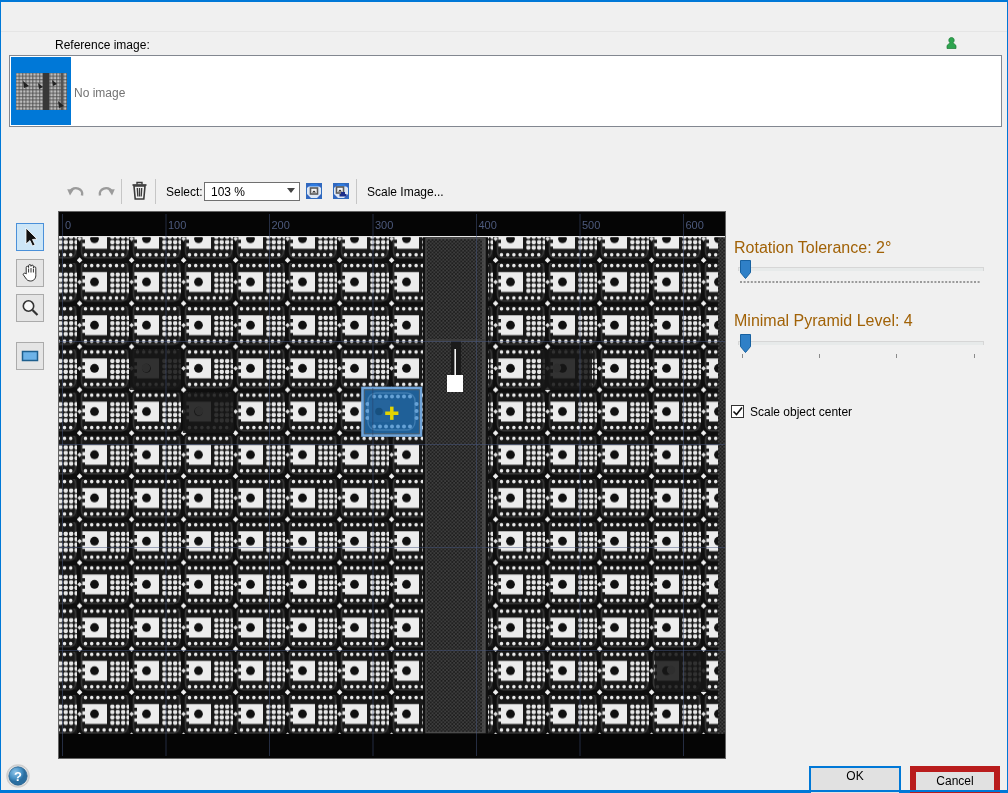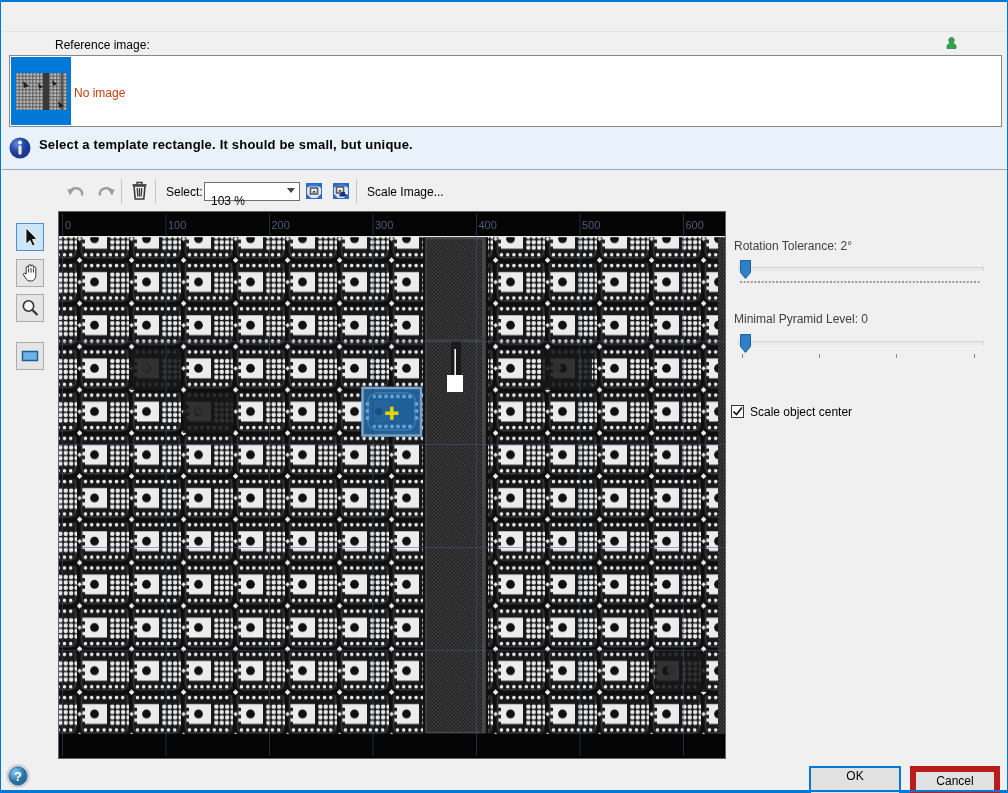--- a/index.html
+++ b/index.html
@@ -8,37 +8,37 @@
   .abs{position:absolute;}
   #win{position:absolute;left:0;top:0;width:1006px;height:791px;
        border:1px solid #0078d7;background:#f0f0f0;}
   #titlebar{position:absolute;left:0;top:0;width:1006px;height:30px;background:#ffffff;}
   #title{position:absolute;left:29px;top:8px;font-size:12px;color:#000;}
   #lblref{position:absolute;left:15px;top:37px;font-size:12px;color:#000;margin-left:39px;}
   #basic{position:absolute;left:961px;top:36px;font-size:12px;color:#000;margin-left:48px;}
   #panel{position:absolute;left:8px;top:54px;width:991px;height:70px;
          background:#fff;border:1px solid #828790;}
   #thumb{position:absolute;left:1px;top:1px;width:60px;height:68px;background:#0078d7;}
-  #noimg{position:absolute;left:64px;top:30px;font-size:12px;color:#c2410c;}
+  #noimg{position:absolute;left:64px;top:30px;font-size:12px;color:#737373;}
   #infobar{position:absolute;left:1px;top:126px;width:1005px;height:42px;
            background:#e9f2fb;border-bottom:1px solid #9fa8b1;}
   #infotext2{position:absolute;left:37px;top:10px;font-size:13px;font-weight:bold;color:#000;letter-spacing:0.2px;}
   .sep{position:absolute;top:178px;width:1px;height:25px;background:#c6c6c6;}
   #scalelbl{position:absolute;left:165px;top:184px;font-size:12px;}
   #combo{position:absolute;left:203px;top:181px;width:94px;height:17px;background:#fff;
          border:1px solid #707070;font-size:12px;}
-  #combo .val{position:absolute;left:6px;top:2px;margin-top:9px;}
+  #combo .val{position:absolute;left:6px;top:2px;}
   #combo .arr{position:absolute;right:4px;top:5px;width:0;height:0;
           border-left:4px solid transparent;border-right:4px solid transparent;border-top:5px solid #444;}
   #loadimg{position:absolute;left:366px;top:184px;font-size:12px;}
   .toolbtn{position:absolute;left:15px;width:26px;height:26px;background:#e5e5e5;border:1px solid #ababab;}
   .toolbtn.sel{background:#cde6f7;border:1px solid #4a90d9;}
   #canvas{position:absolute;left:57px;top:210px;width:666px;height:546px;border:1px solid #646464;background:#000;}
   
-  .rlabel{position:absolute;font-size:12px;color:#404040;}
+  .rlabel{position:absolute;font-size:16px;color:#a16207;}
   .track{position:absolute;left:737px;width:244px;height:3px;background:#e7eaea;border:1px solid #d6d6d6;border-bottom:none;}
   .thumbp{position:absolute;left:739px;width:11px;height:19px;}
   #check{position:absolute;left:730px;top:404px;width:11px;height:11px;background:#fff;border:1px solid #333;}
   #checklbl{position:absolute;left:749px;top:404px;font-size:12px;}
   .btn{position:absolute;top:765px;height:30px;background:#e1e1e1;font-size:12px;
        text-align:center;box-sizing:border-box;}
   #okbtn{left:808px;width:92px;border:2px solid #0078d7;line-height:17px;}
   #cancelbtn{left:909px;width:90px;border:6px solid #b91c1c;line-height:19px;}
 </style>
 </head>
@@ -69,35 +69,20 @@
         <rect x="45" y="0" width="2" height="37" fill="#555"></rect>
         <path d="M7 8 l6 5 l-5 2 z" fill="#222"></path>
         <path d="M22 10 l5 4 l-4 2 z" fill="#222"></path>
         <path d="M36 7 l5 4 l-4 2 z" fill="#222"></path>
         <path d="M42 28 l6 5 l-5 2 z" fill="#222"></path>
       </svg>
     </div>
     <div id="noimg">No image</div>
   </div>
 
-  <div id="infobar">
-    <svg class="abs" style="left:7px;top:10px" width="22" height="22" viewBox="0 0 22 22">
-      <defs>
-        <radialGradient id="ig" cx="35%" cy="30%">
-          <stop offset="0%" stop-color="#6a8fd8"></stop>
-            <stop offset="60%" stop-color="#2c50b0"></stop>
-            <stop offset="100%" stop-color="#1c3a90"></stop>
-        </radialGradient>
-      </defs>
-      <circle cx="11" cy="11" r="10.5" fill="url(#ig)"></circle>
-      <rect x="9.4" y="8.5" width="3.2" height="9" rx="1" fill="#e8e8e8"></rect>
-      <circle cx="11" cy="5.5" r="1.9" fill="#fff"></circle>
-    </svg>
-    <div id="infotext2">Select a template rectangle. It should be small, but unique.</div>
-  </div>
 
   <svg class="abs" style="left:65px;top:182px" width="50" height="17" viewBox="0 0 50 17">
     <path d="M16 12.5 A6.3 5.8 0 0 0 4.4 8.2" fill="none" stroke="#9b9b9b" stroke-width="2.5"></path>
     <path d="M1.2 6.2 L7.8 6.6 L4.0 12.4 Z" fill="#9b9b9b"></path>
     <path d="M34 12.5 A6.3 5.8 0 0 1 45.6 8.2" fill="none" stroke="#9b9b9b" stroke-width="2.5"></path>
     <path d="M48.8 6.2 L42.2 6.6 L46.0 12.4 Z" fill="#9b9b9b"></path>
   </svg>
   <div class="sep" style="left:120px"></div>
   <svg class="abs" style="left:130px;top:180px" width="17" height="20" viewBox="0 0 17 20">
     <path d="M3 5 L4.2 18 L12.8 18 L14 5 Z" fill="none" stroke="#3a3a3a" stroke-width="1.6"></path>
@@ -311,21 +296,21 @@
   </div>
 
   <div class="rlabel" style="left:733px;top:238px">Rotation Tolerance: 2°</div>
   <div class="track" style="top:266px"></div>
   <svg class="thumbp" style="top:259px" width="11" height="19" viewBox="0 0 11 19">
     <path d="M0.5 0.5 h10 v12 l-5 6 l-5 -6 Z" fill="#2f80c7" stroke="#1761a0" stroke-width="1"></path>
   </svg>
   <svg class="abs" style="left:737px;top:279px" width="244" height="4" viewBox="0 0 244 4">
     <line x1="2" y1="2" x2="242" y2="2" stroke="#9a9a9a" stroke-width="2.2" stroke-dasharray="2,1.6"></line>
   </svg>
-  <div class="rlabel" style="left:733px;top:311px">Minimal Pyramid Level: 0</div>
+  <div class="rlabel" style="left:733px;top:311px">Minimal Pyramid Level: 4</div>
   <div class="track" style="top:340px"></div>
   <svg class="thumbp" style="top:333px" width="11" height="19" viewBox="0 0 11 19">
     <path d="M0.5 0.5 h10 v12 l-5 6 l-5 -6 Z" fill="#2f80c7" stroke="#1761a0" stroke-width="1"></path>
   </svg>
   <svg class="abs" style="left:737px;top:352px" width="244" height="6" viewBox="0 0 244 6">
     <g stroke="#8a8a8a" stroke-width="1">
       <line x1="4.5" y1="1" x2="4.5" y2="5"></line>
         <line x1="81.5" y1="1" x2="81.5" y2="5"></line>
       <line x1="158.5" y1="1" x2="158.5" y2="5"></line>
         <line x1="236.5" y1="1" x2="236.5" y2="5"></line>

